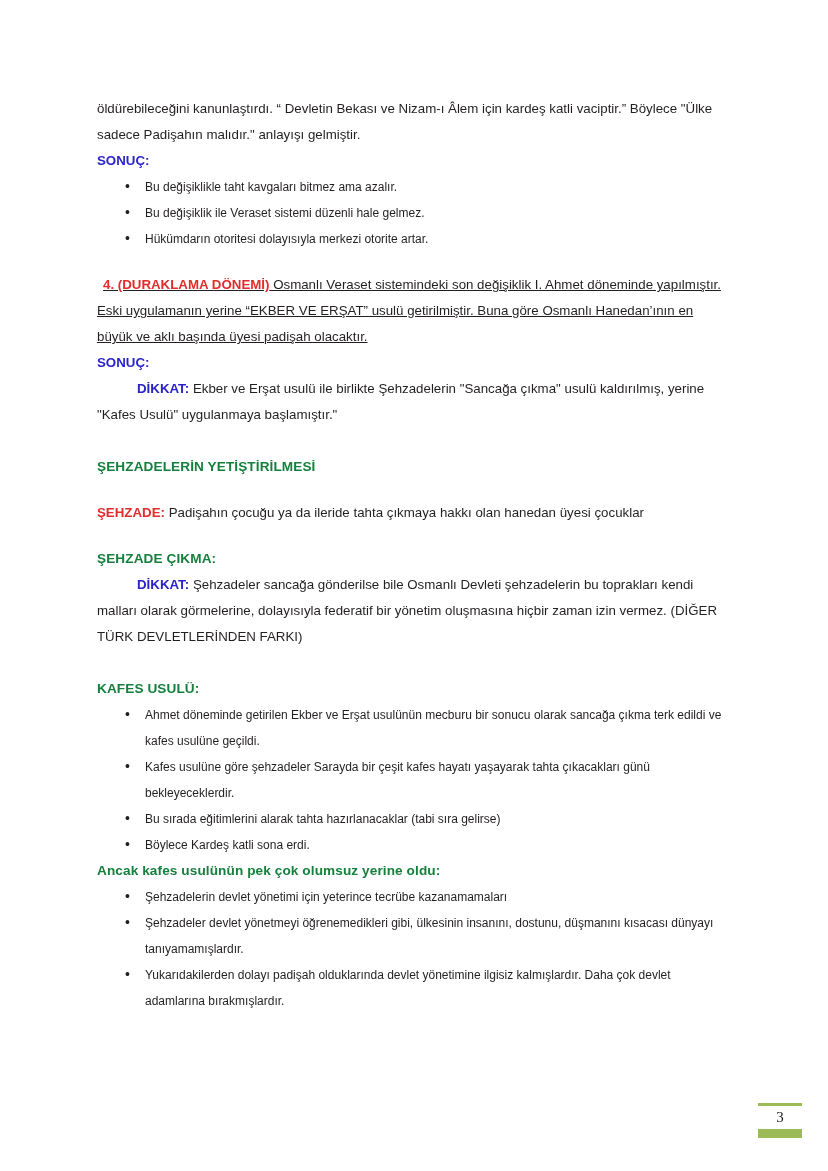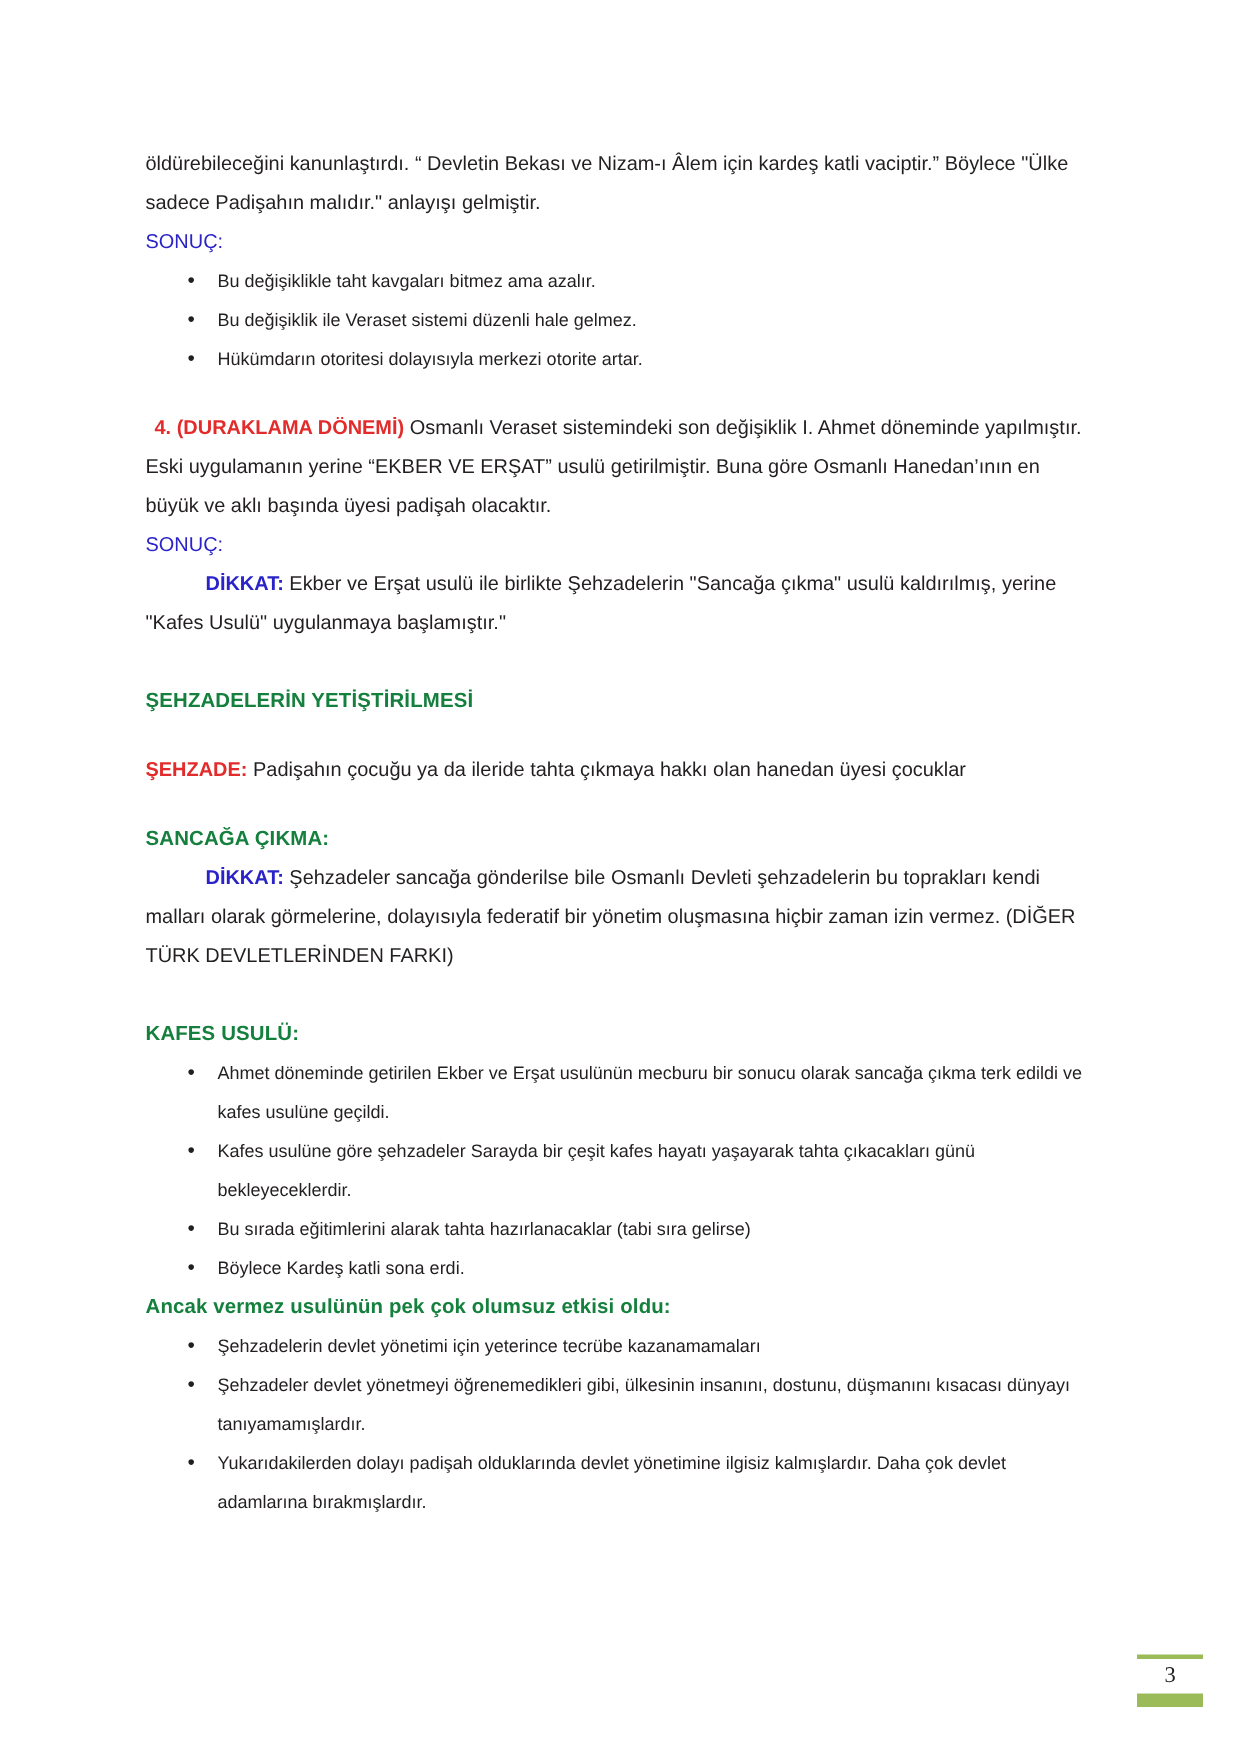--- a/index.html
+++ b/index.html
@@ -40,21 +40,21 @@
   .para {
     font-size: 13.3px;
     line-height: 26px;
     text-align: left;
     color: #231f20;
   }
 
   .blue-head {
     font-size: 13.3px;
     line-height: 26px;
-    font-weight: normal;
+    font-weight: bold;
     color: #2a24c8;
   }
 
   .red-head {
     font-size: 13.6px;
     line-height: 26px;
     font-weight: bold;
     color: #15803d;
     letter-spacing: 0.1px;
   }
@@ -89,20 +89,21 @@
     top: -1px;
     font-size: 14px;
     line-height: 26px;
     color: #231f20;
   }
   .gap-md { height: 20px; }
   .gap-lg { height: 26px; }
 
   .indent-first {
     text-indent: 6px;
+    text-decoration: underline;
   }
 
   
   .footer {
     position: absolute;
     left: 758px;
     top: 1103px;
     width: 44px;
   }
   .footer .rule-top {
@@ -152,39 +153,39 @@
     <div class="gap-lg"></div>
 
     <h2 class="red-head">ŞEHZADELERİN YETİŞTİRİLMESİ</h2>
 
     <div class="gap-md"></div>
 
     <p class="para"><span class="red-inline">ŞEHZADE:</span><span> Padişahın çocuğu ya da ileride tahta çıkmaya hakkı olan hanedan üyesi çocuklar</span></p>
 
     <div class="gap-md"></div>
 
-    <h3 class="red-head">SANCAĞA ÇIKMA:</h3>
+    <h3 class="red-head">ŞEHZADE ÇIKMA:</h3>
 
     <ul class="bullets">
     </ul>
 
     <p class="para"><span class="blue-inline">DİKKAT:</span><span> Şehzadeler sancağa gönderilse bile Osmanlı Devleti şehzadelerin bu toprakları kendi malları olarak görmelerine, dolayısıyla federatif bir yönetim oluşmasına hiçbir zaman izin vermez. (DİĞER TÜRK DEVLETLERİNDEN FARKI)</span></p>
 
     <div class="gap-lg"></div>
 
     <h3 class="red-head">KAFES USULÜ:</h3>
 
     <ul class="bullets">
       <li>Ahmet döneminde getirilen Ekber ve Erşat usulünün mecburu bir sonucu olarak sancağa çıkma terk edildi ve kafes usulüne geçildi.</li>
       <li>Kafes usulüne göre şehzadeler Sarayda bir çeşit kafes hayatı yaşayarak tahta çıkacakları günü bekleyeceklerdir.</li>
       <li>Bu sırada eğitimlerini alarak tahta hazırlanacaklar (tabi sıra gelirse)</li>
       <li>Böylece Kardeş katli sona erdi.</li>
     </ul>
 
-    <div class="red-head">Ancak vermez usulünün pek çok olumsuz etkisi oldu:</div>
+    <div class="red-head">Ancak kafes usulünün pek çok olumsuz yerine oldu:</div>
 
     <ul class="bullets">
       <li>Şehzadelerin devlet yönetimi için yeterince tecrübe kazanamamaları</li>
       <li>Şehzadeler devlet yönetmeyi öğrenemedikleri gibi, ülkesinin insanını, dostunu, düşmanını kısacası dünyayı tanıyamamışlardır.</li>
       <li>Yukarıdakilerden dolayı padişah olduklarında devlet yönetimine ilgisiz kalmışlardır. Daha çok devlet adamlarına bırakmışlardır.</li>
     </ul>
 
   </div>
 
   <div class="footer">

